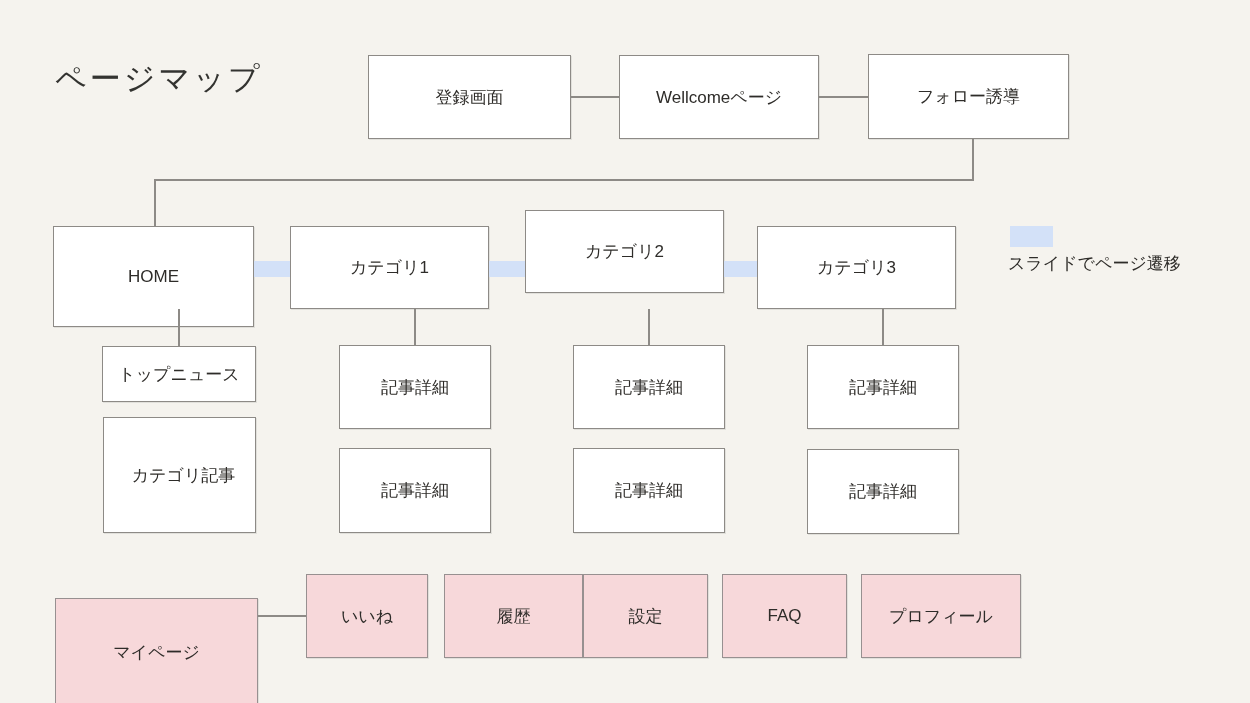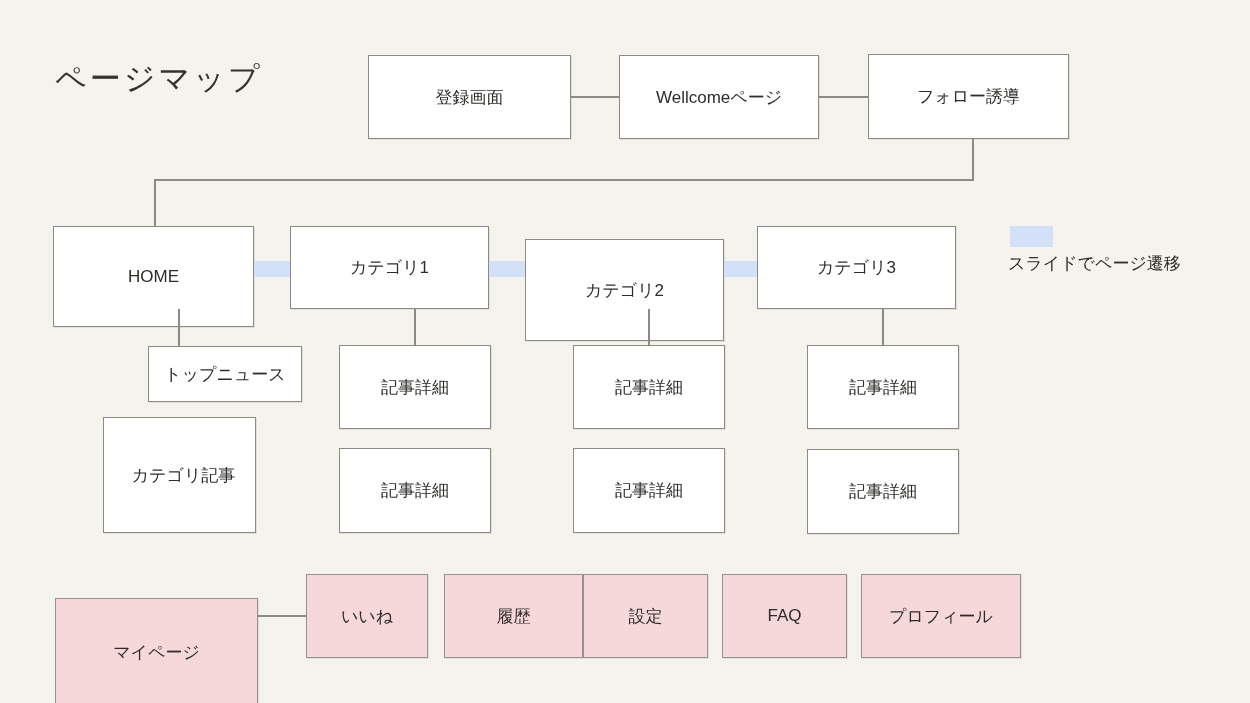--- a/index.html
+++ b/index.html
@@ -65,23 +65,23 @@
     color: #2e2c29;
     font-family: Liberation Mono, monospace;
   }
 
   
   .n-registration { left: 368px; top: 55px;  width: 203px; height: 84px; }
   .n-welcome      { left: 619px; top: 55px;  width: 200px; height: 84px; }
   .n-follow       { left: 868px; top: 54px;  width: 201px; height: 85px; }
   .n-home         { left: 53px;  top: 226px; width: 201px; height: 101px; }
   .n-category1    { left: 290px; top: 226px; width: 199px; height: 83px; }
-  .n-category2    { left: 525px; top: 239px; width: 199px; height: 102px; }
+  .n-category2    { left: 525px; top: 210px; width: 199px; height: 83px; }
   .n-category3    { left: 757px; top: 226px; width: 199px; height: 83px; }
-  .n-topnews      { left: 102px; top: 346px; width: 154px; height: 56px; margin-left: 46px; }
+  .n-topnews      { left: 102px; top: 346px; width: 154px; height: 56px; }
   .n-catarticles  { left: 103px; top: 417px; width: 153px; height: 116px; padding-left: 8px; }
   .n-art1a        { left: 339px; top: 345px; width: 152px; height: 84px; }
   .n-art2a        { left: 573px; top: 345px; width: 152px; height: 84px; }
   .n-art3a        { left: 807px; top: 345px; width: 152px; height: 84px; }
   .n-art1b        { left: 339px; top: 448px; width: 152px; height: 85px; }
   .n-art2b        { left: 573px; top: 448px; width: 152px; height: 85px; }
   .n-art3b        { left: 807px; top: 449px; width: 152px; height: 85px; }
   .n-mypage       { left: 55px;  top: 574px; width: 203px; height: 108px; margin-top: 24px; }
   .n-like         { left: 306px; top: 574px; width: 122px; height: 84px; }
   .n-history      { left: 444px; top: 574px; width: 139px; height: 84px; }

